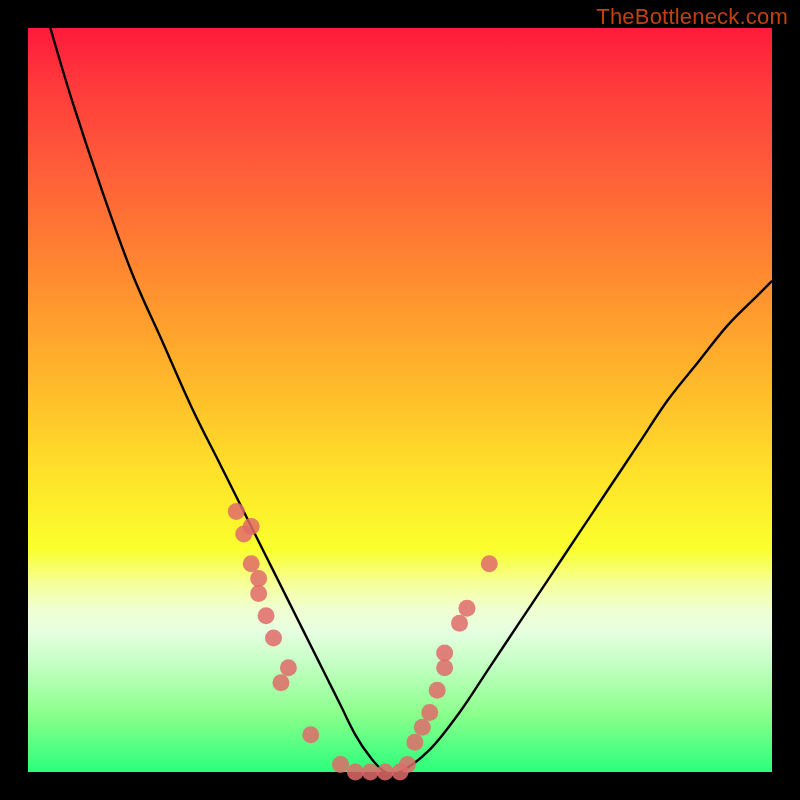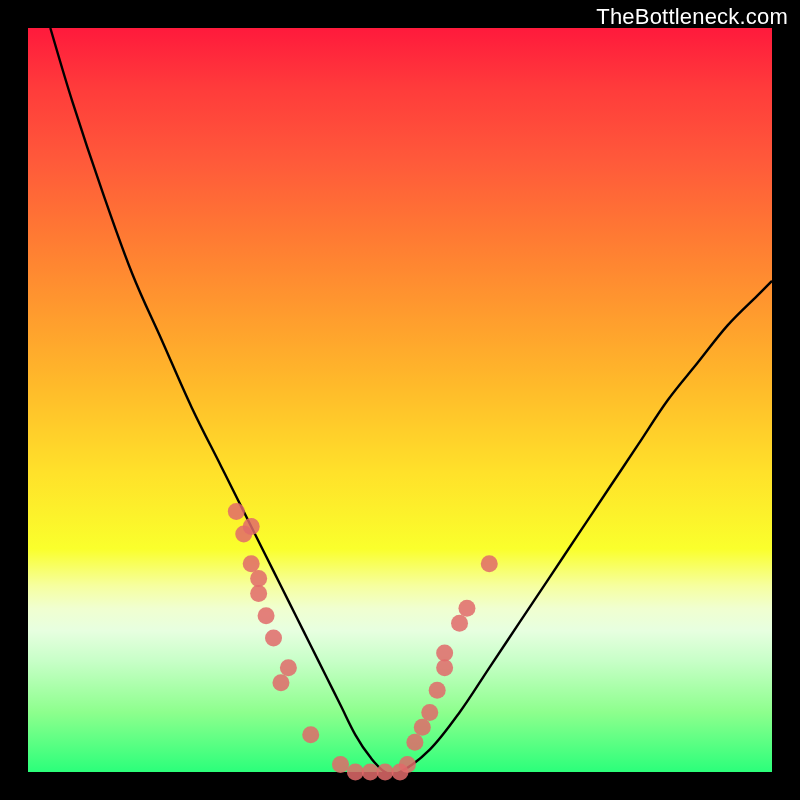--- a/index.html
+++ b/index.html
@@ -38,21 +38,21 @@
       #e7ffe0 81%,
       #c8ffc8 85%,
       #8dff8d 92%,
       #2bff7a 100%
     );
   }
   .watermark {
     position: absolute;
     top: 4px;
     right: 12px;
-    color: #ffffff;
+    color: #c2410c;
     font-size: 22px;
     font-weight: 500;
     letter-spacing: 0.2px;
     user-select: none;
   }
   svg.curve {
     position: absolute;
     left: 28px;
     top: 28px;
     width: 744px;

